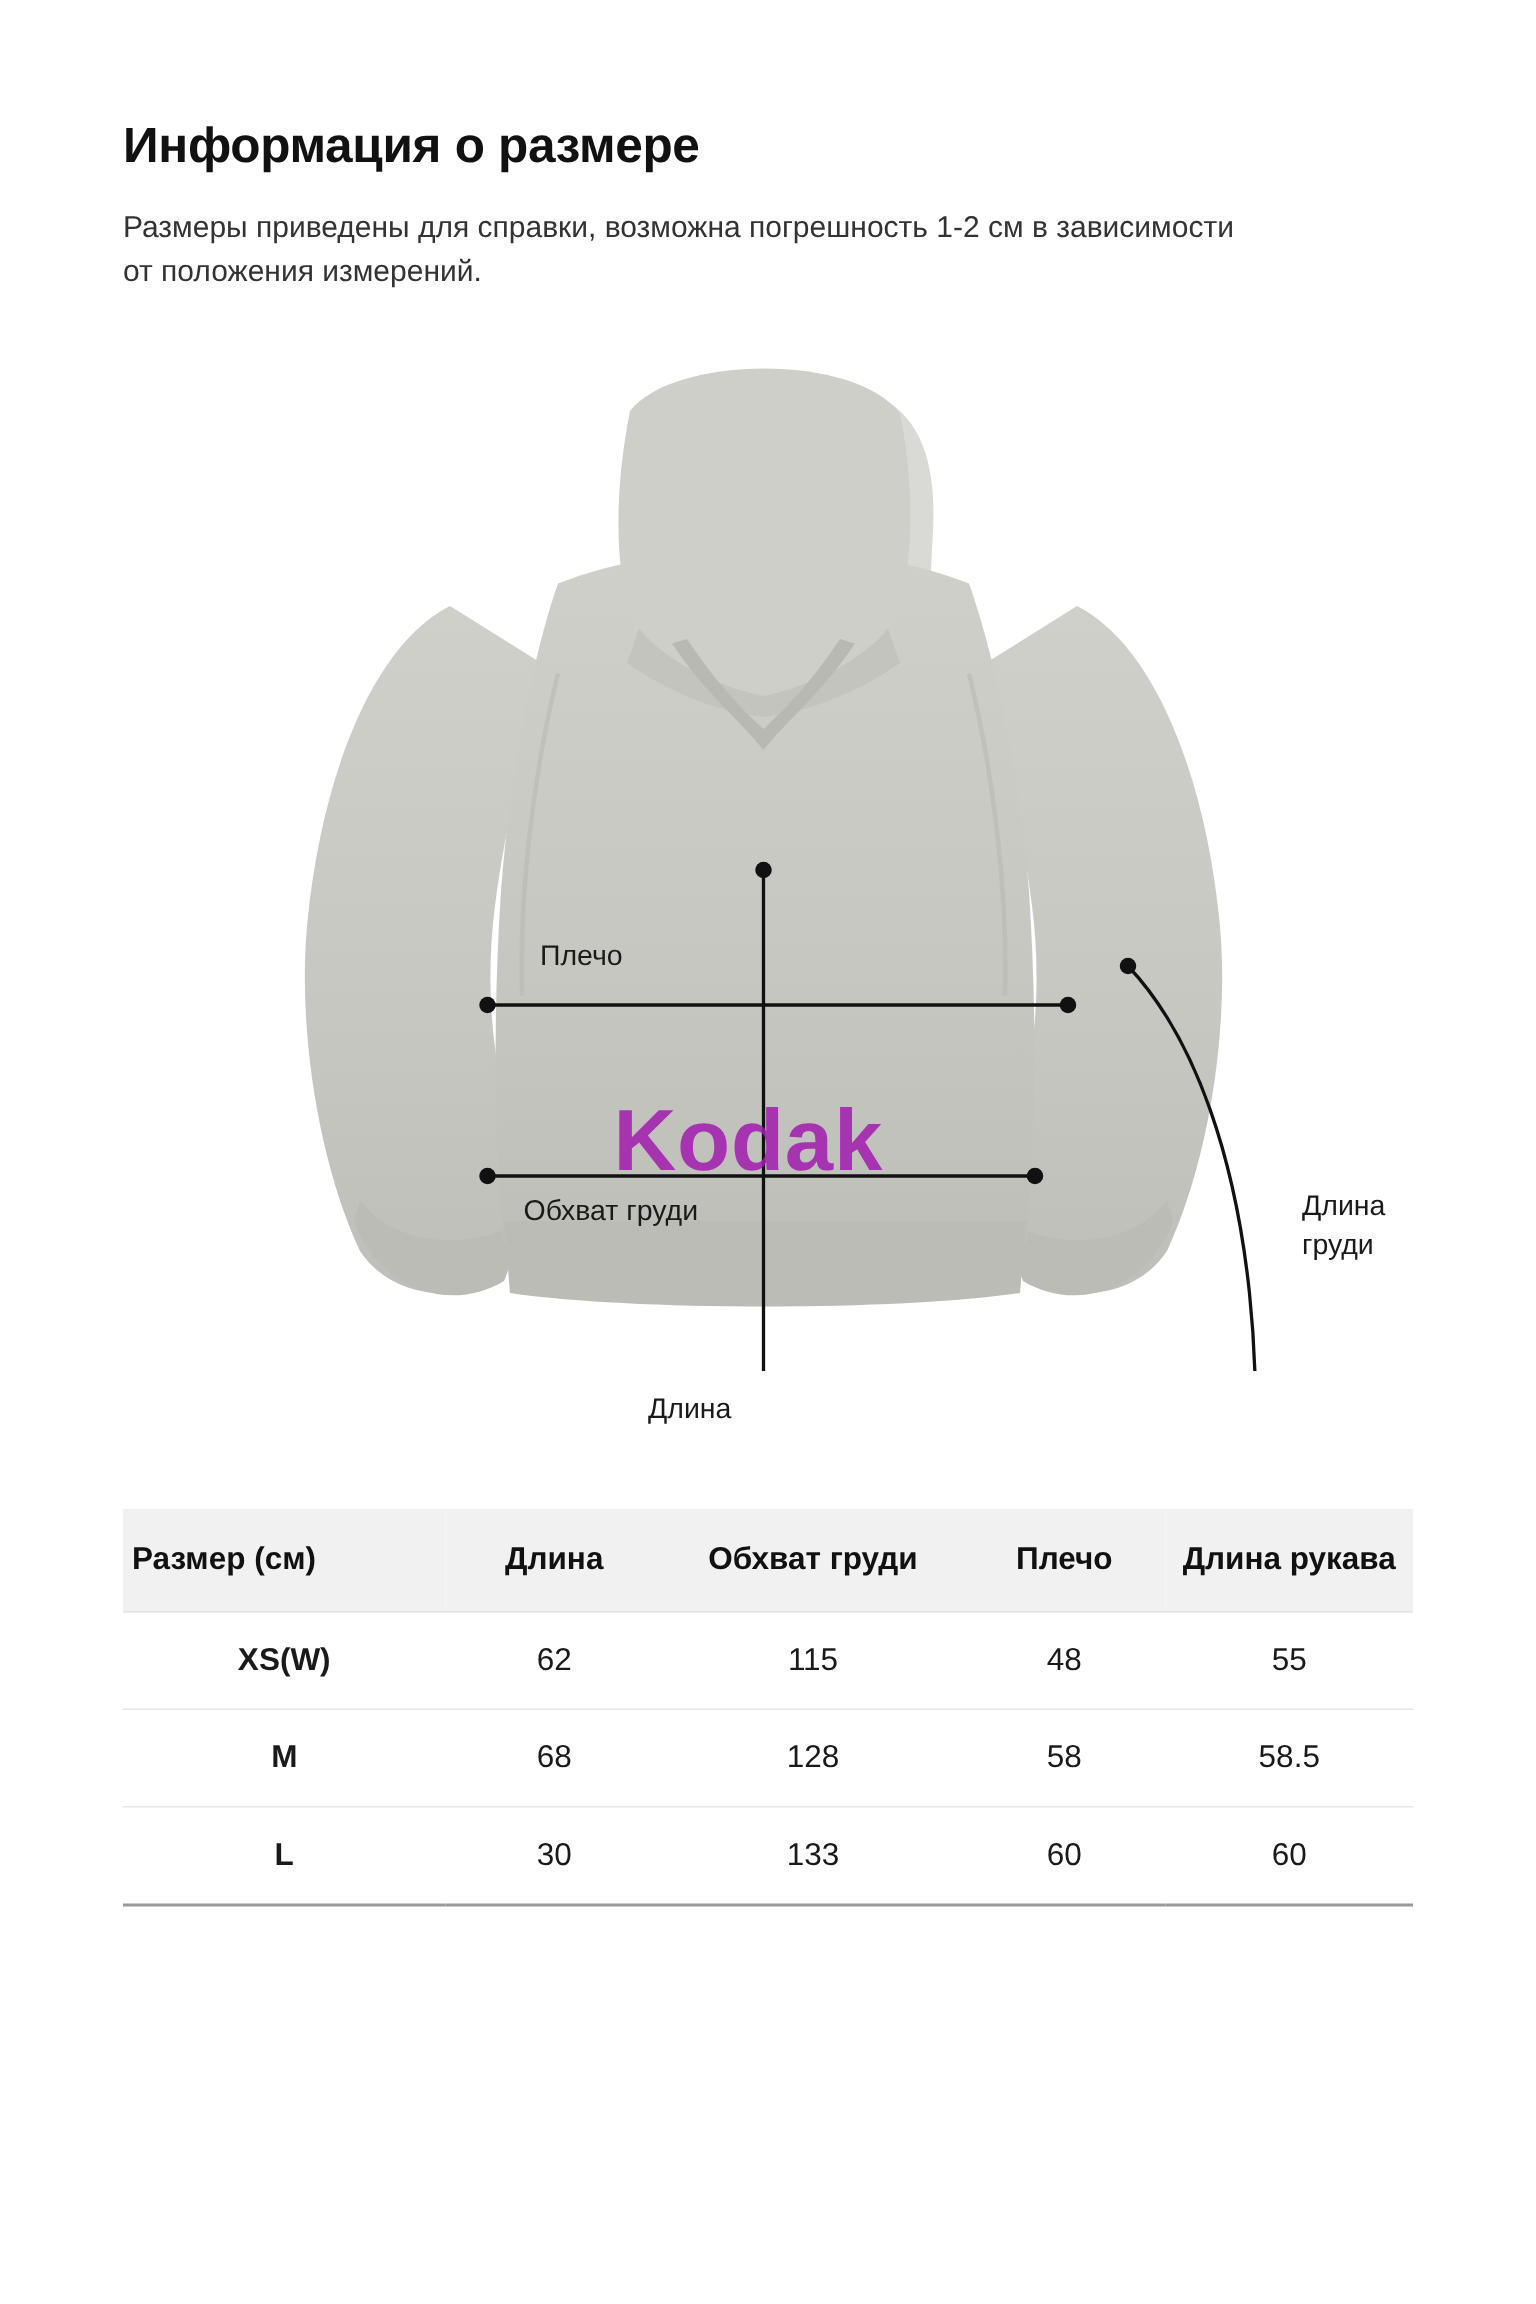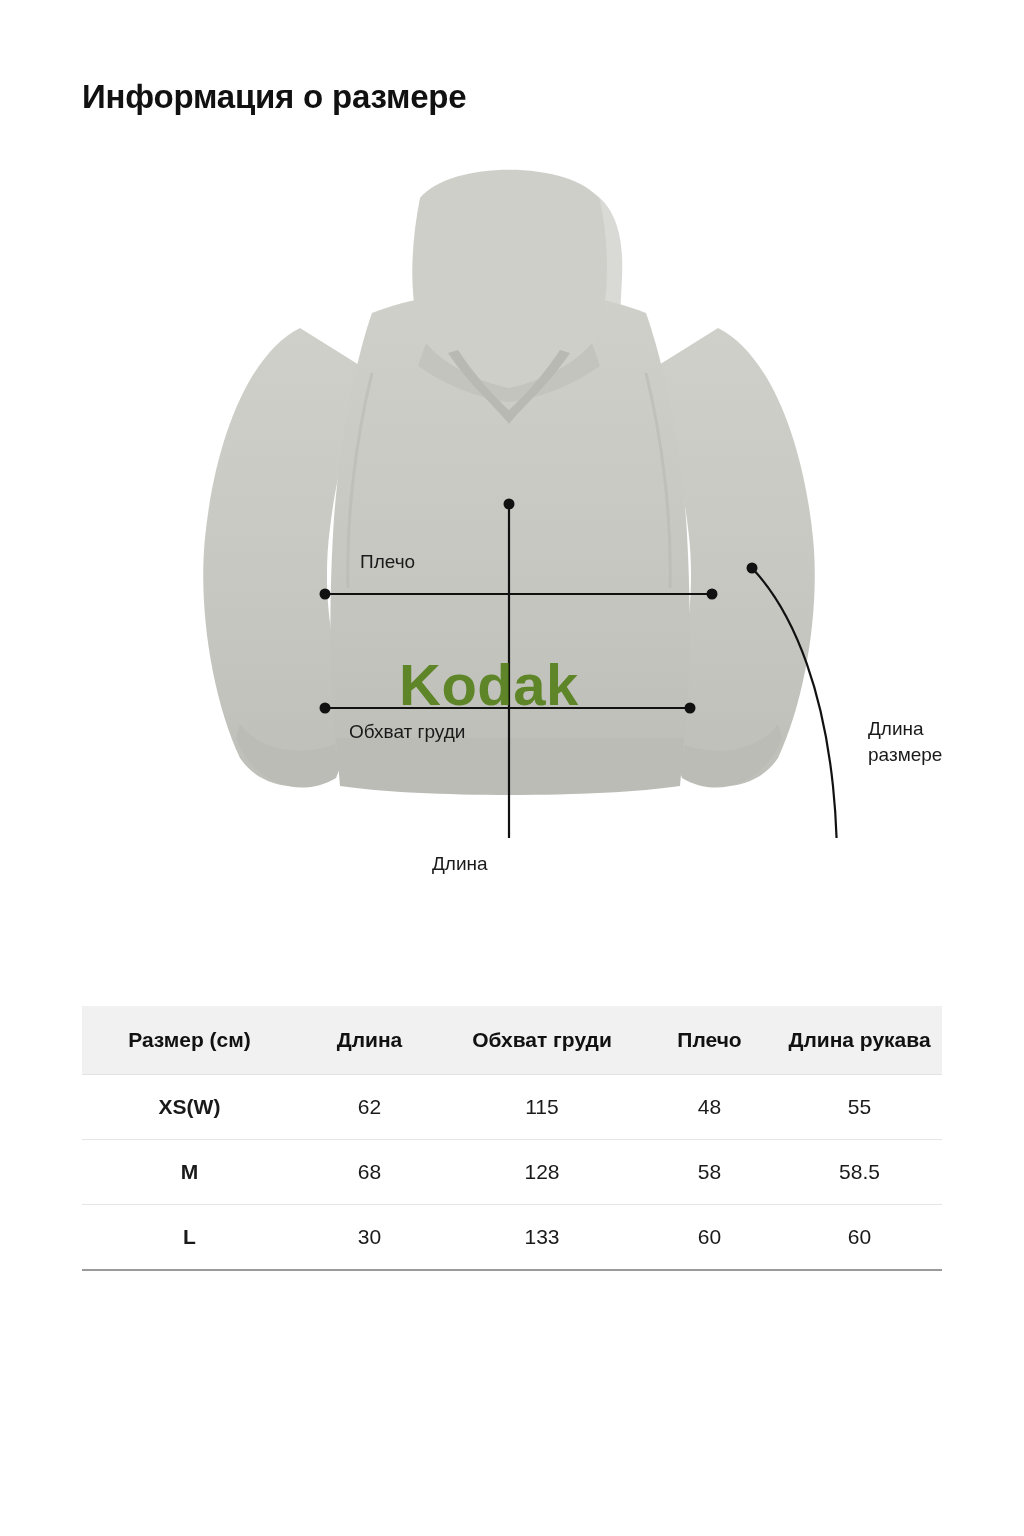--- a/index.html
+++ b/index.html
@@ -60,25 +60,25 @@
     font-family: "Liberation Sans", sans-serif;
     white-space: nowrap;
   }
   #label-shoulder { left: 360px; top: 413px; }
   #label-chest    { left: 349px; top: 583px; }
   #label-length   { left: 432px; top: 715px; }
   #label-sleeve   { left: 868px; top: 578px; line-height: 1.35; text-align: left; }
 
   .brandmark {
     position: absolute;
-    left: 399px;
+    left: 409px;
     top: 513px;
     font-size: 58px;
     font-weight: bold;
-    color: #4d7c0f;
+    color: #a21caf;
     letter-spacing: 0.5px;
     font-family: "Liberation Sans", sans-serif;
     opacity: 0.85;
     user-select: none;
   }
 
   
   .table-wrap {
     position: absolute;
     left: 82px;
@@ -93,21 +93,21 @@
   table.size-table thead th {
     background: #f1f1f1;
     font-weight: bold;
     padding: 22px 6px;
     text-align: center;
     color: #111111;
     font-size: 21px;
     border-bottom: 1px solid #e2e2e2;
   }
   table.size-table thead th.first-col {
-    text-align: center;
+    text-align: left;
   }
   table.size-table tbody td {
     padding: 20px 6px;
     text-align: center;
     border-bottom: 1px solid #e6e6e6;
     color: #1a1a1a;
     font-size: 21px;
     font-weight: 400;
     margin-top: 44px;
   }
@@ -123,20 +123,21 @@
   col.c-shld { width: 135px; }
   col.c-slv  { width: 165px; }
 </style>
 </head>
 <body>
 
 <div class="page">
 
   <div class="header">
     <h1 class="title">Информация о размере</h1>
+    <p class="subtitle">Размеры приведены для справки, возможна погрешность 1-2 см в зависимости от положения измерений.</p>
   </div>
 
   <div class="illustration">
 
     <svg width="1024" height="700" viewBox="0 0 1024 700">
       <defs>
         <linearGradient id="fabric" x1="0" y1="0" x2="0" y2="1">
           <stop offset="0%" stop-color="#d0d0cb"></stop>
           <stop offset="60%" stop-color="#c7c7c2"></stop>
           <stop offset="100%" stop-color="#bfbfba"></stop>
@@ -193,21 +194,21 @@
       <circle cx="818" cy="886" r="5.5" fill="#111"></circle>
     </svg>
 
     <div class="brandmark">Kodak</div>
 
     <div class="hoodie-label" id="label-shoulder">Плечо</div>
     <div class="hoodie-label" id="label-chest">Обхват груди</div>
     <div class="hoodie-label" id="label-length">Длина</div>
     <div class="hoodie-label" id="label-sleeve">
       <div>Длина</div>
-      <div>размере</div>
+      <div>груди</div>
     </div>
   </div>
 
   <div class="table-wrap">
     <table class="size-table">
       <colgroup>
         <col class="c-size">
           <col class="c-len">
           <col class="c-chest">
           <col class="c-shld">

